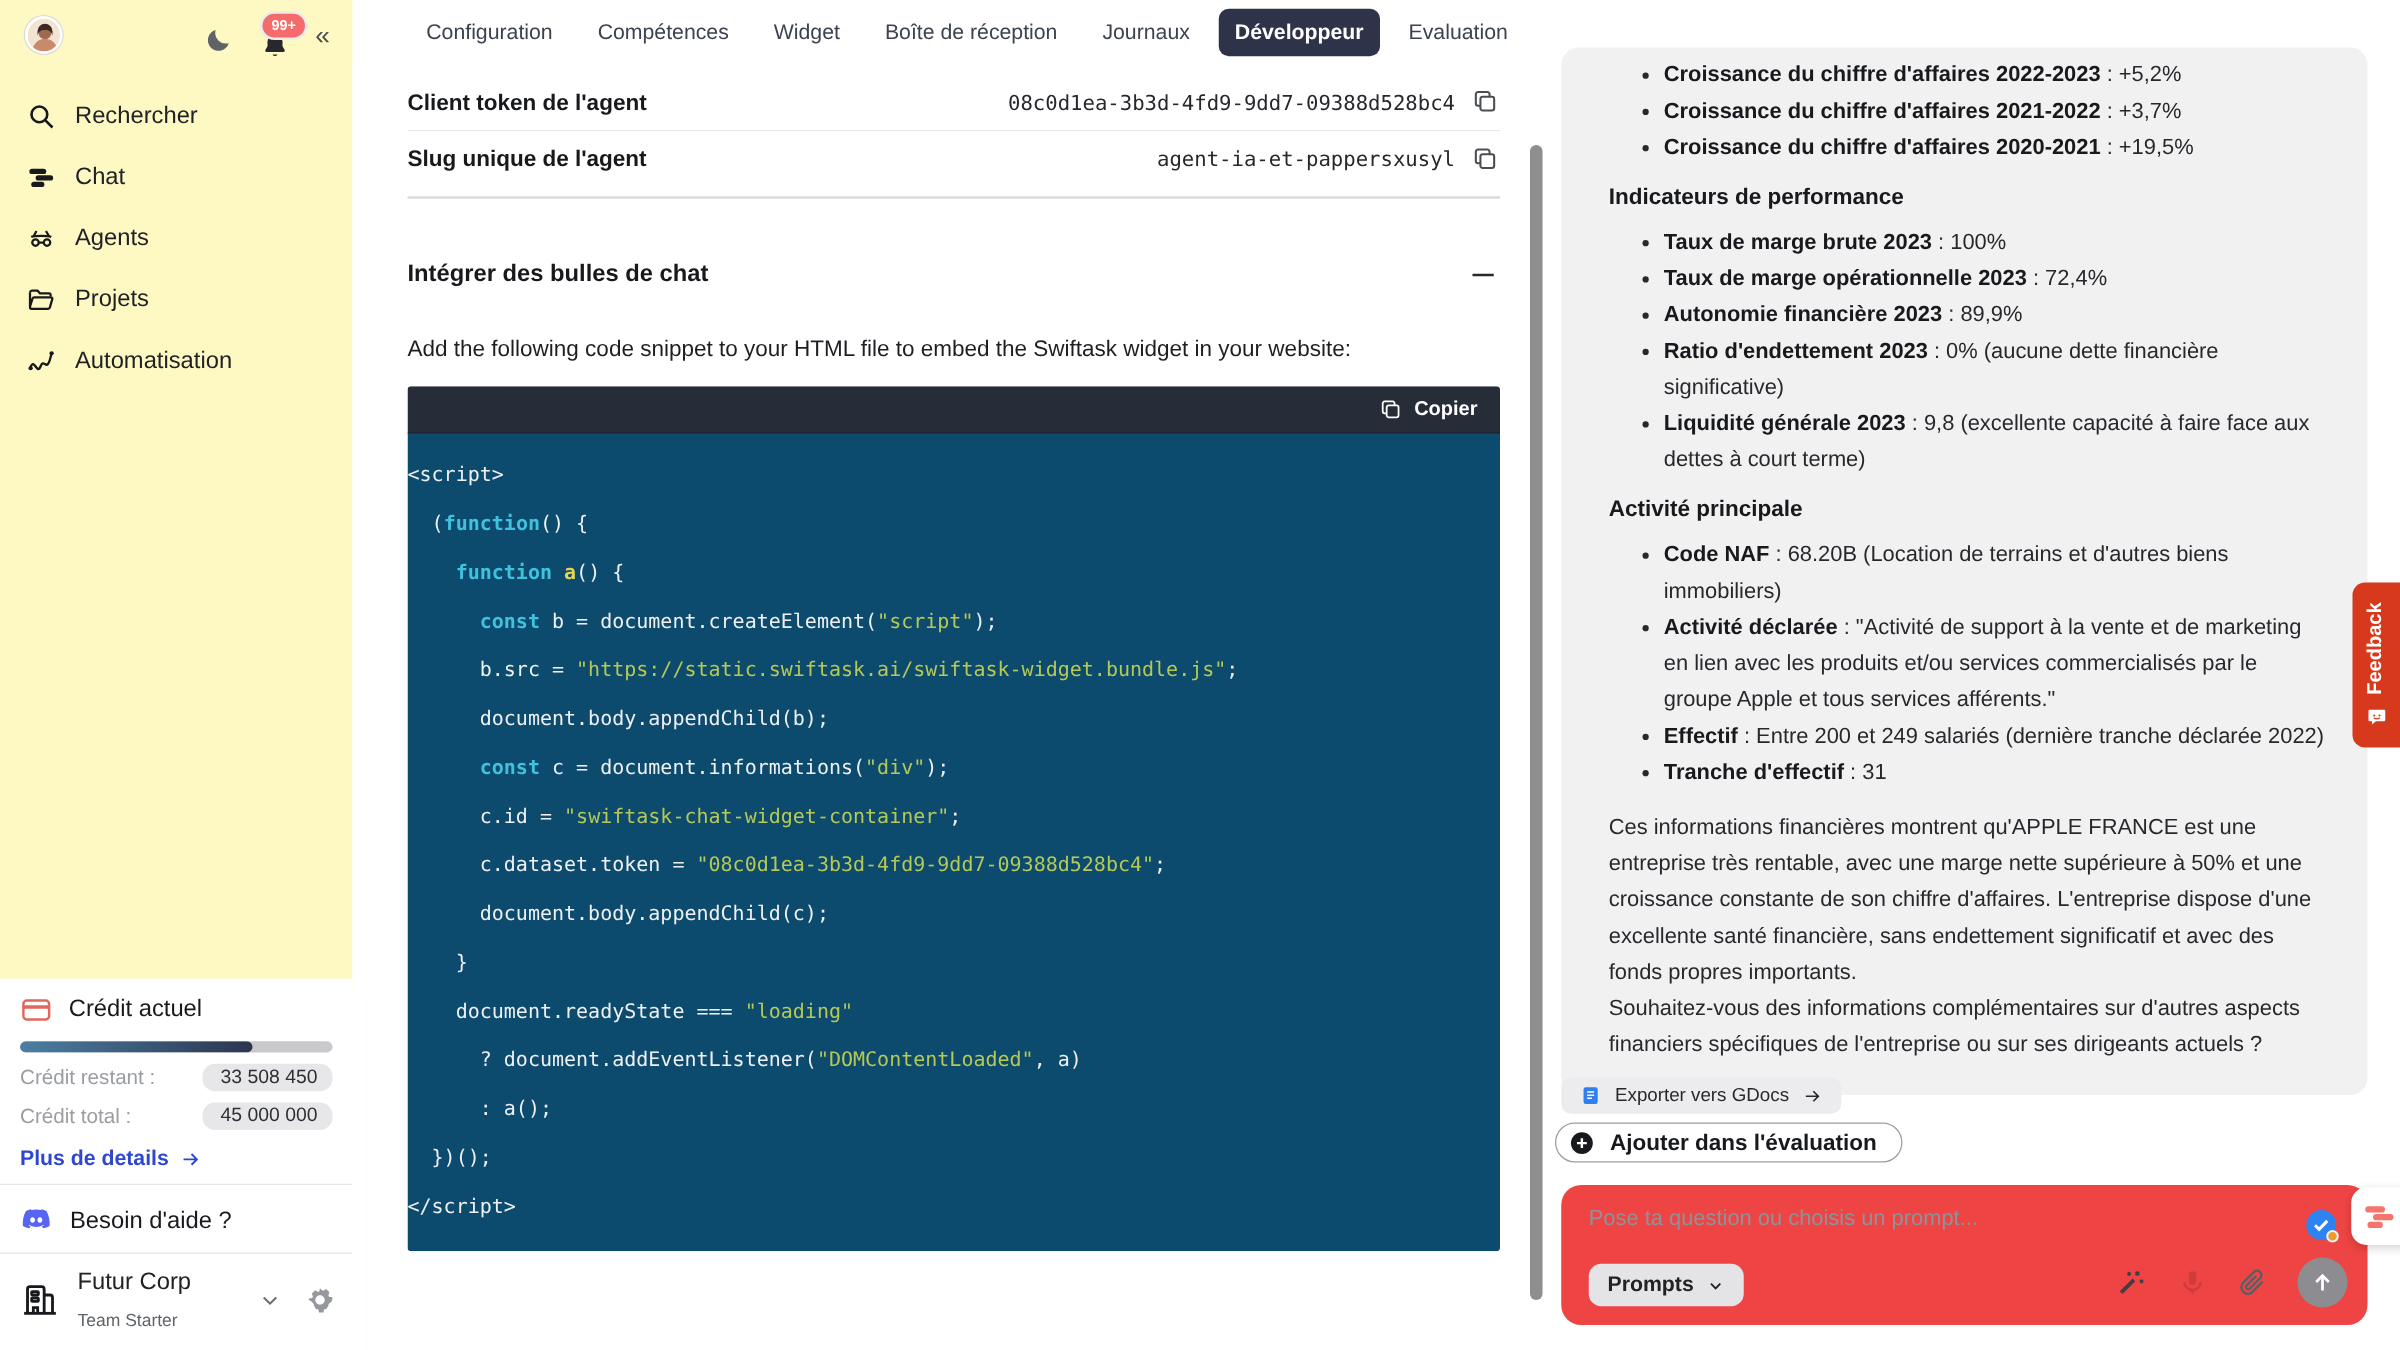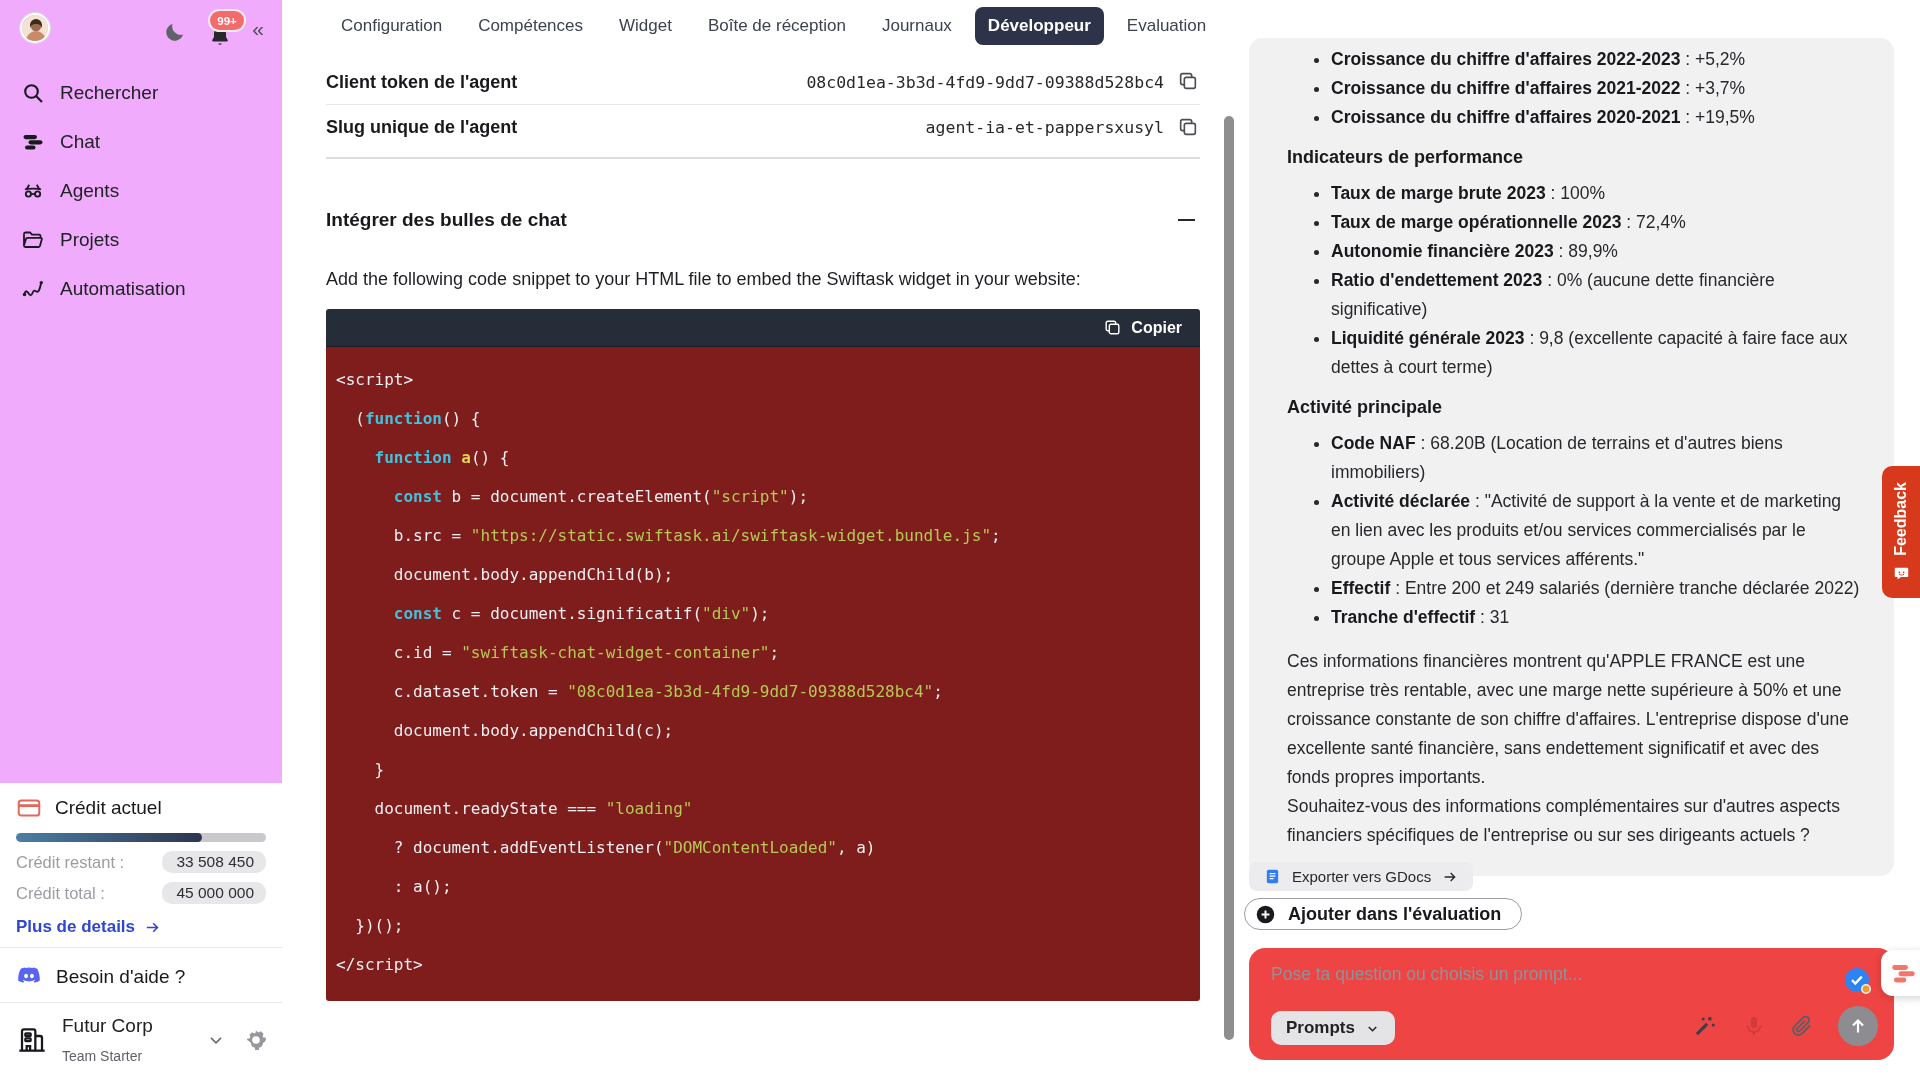--- a/index.html
+++ b/index.html
@@ -1,20 +1,20 @@
 <!DOCTYPE html>
 <html style="--c-accent: #2f3349; --c-badge: #f56b6b; --c-link: #2f46d1; --c-discord: #5865f2; --c-feedback: #d6391b; --c-mic: #d03b3b; --c-code-key: #3fc3dd; --c-code-str: #b5c954; --c-code-fn: #e4d454; --c-progress-a: #4b7fa3; --c-progress-b: #2c3550;"><head>
 <meta charset="utf-8">
 <style>
   * { margin:0; padding:0; box-sizing:border-box; }
   html,body { width:1920px; height:1080px; overflow:hidden; background:#fff;
     font-family:"Liberation Sans", sans-serif; color:#1b1d21; }
 
   
-  .sidebar { position:absolute; left:0; top:0; width:282px; height:1080px; background:#f0abfc; }
+  .sidebar { position:absolute; left:0; top:0; width:282px; height:1080px; background:#fef9c3; }
   .sb-top { position:relative; height:62px; }
   .avatar { position:absolute; left:20px; top:13px; width:30px; height:30px; border-radius:50%;
     overflow:hidden; border:2px solid #fff; box-shadow:0 0 0 1px #d9d9db; }
   .icon-btn { position:absolute; background:none; border:none; cursor:pointer; color:#5f6368; }
   .moon { left:163px; top:20px; width:24px; height:24px; }
   .bell { left:208px; top:24px; width:24px; height:24px; color:#26282c; }
   .badge { position:absolute; left:210px; top:11px; min-width:34px; height:19px; background:var(--c-badge);
     color:#fff; font-size:11.5px; font-weight:700; border-radius:10px; display:flex; align-items:center;
     justify-content:center; padding:0 6px; box-shadow:0 0 0 2px #ececed; }
   .collapse { left:246px; top:17px; font-size:21px; color:#4a4d52; width:24px; }
@@ -81,21 +81,21 @@
   .minus-btn { margin-left:auto; width:26px; height:26px; background:none; border:none; cursor:pointer; position:relative; }
   .minus-btn::after { content:""; position:absolute; left:4px; top:12px; width:17px; height:2.4px; background:#26282c; }
   .instruction { margin-top:36px; font-size:18px; color:#1d1f23; }
 
   .codeblock { margin-top:19px; width:874px; border-radius:3px; overflow:hidden; }
   .code-header { height:38px; background:#262c38; border-bottom:1px solid #161b25; display:flex;
     align-items:center; justify-content:flex-end; padding-right:18px; }
   .copier-btn { display:flex; align-items:center; gap:9px; background:none; border:none; color:#fff;
     font-family:inherit; font-size:16px; font-weight:600; cursor:pointer; }
   .copier-btn svg { width:19px; height:19px; }
-  .code-body { background:#7f1d1d; padding:13px 10px 17px 10px; }
+  .code-body { background:#0c4a6e; padding:13px 10px 17px 0; }
   .code-line { font-family:"DejaVu Sans Mono", monospace; font-size:16px; line-height:39px;
     white-space:pre; color:#eef0f2; }
   .tok-p { color:#eef0f2; }
   .tok-k { color:var(--c-code-key); font-weight:700; }
   .tok-f { color:var(--c-code-fn); font-weight:700; }
   .tok-s { color:var(--c-code-str); }
 
   
   .scrollbar { position:absolute; left:1224px; top:116px; width:10px; height:924px; background:#8e8e8e; border-radius:5px; }
 
@@ -354,21 +354,21 @@
           <span>Copier</span>
         </button>
       </div>
       <div class="code-body" id="code-body">
           <div class="code-line"><span class="tok-p">&lt;script&gt;</span></div>
           <div class="code-line"><span class="tok-p">  (</span><span class="tok-k">function</span><span class="tok-p">() {</span></div>
           <div class="code-line"><span class="tok-p">    </span><span class="tok-k">function</span><span class="tok-p"> </span><span class="tok-f">a</span><span class="tok-p">() {</span></div>
           <div class="code-line"><span class="tok-p">      </span><span class="tok-k">const</span><span class="tok-p"> b = document.createElement(</span><span class="tok-s">"script"</span><span class="tok-p">);</span></div>
           <div class="code-line"><span class="tok-p">      b.src = </span><span class="tok-s">"https://static.swiftask.ai/swiftask-widget.bundle.js"</span><span class="tok-p">;</span></div>
           <div class="code-line"><span class="tok-p">      document.body.appendChild(b);</span></div>
-          <div class="code-line"><span class="tok-p">      </span><span class="tok-k">const</span><span class="tok-p"> c = document.significatif(</span><span class="tok-s">"div"</span><span class="tok-p">);</span></div>
+          <div class="code-line"><span class="tok-p">      </span><span class="tok-k">const</span><span class="tok-p"> c = document.informations(</span><span class="tok-s">"div"</span><span class="tok-p">);</span></div>
           <div class="code-line"><span class="tok-p">      c.id = </span><span class="tok-s">"swiftask-chat-widget-container"</span><span class="tok-p">;</span></div>
           <div class="code-line"><span class="tok-p">      c.dataset.token = </span><span class="tok-s">"08c0d1ea-3b3d-4fd9-9dd7-09388d528bc4"</span><span class="tok-p">;</span></div>
           <div class="code-line"><span class="tok-p">      document.body.appendChild(c);</span></div>
           <div class="code-line"><span class="tok-p">    }</span></div>
           <div class="code-line"><span class="tok-p">    document.readyState === </span><span class="tok-s">"loading"</span></div>
           <div class="code-line"><span class="tok-p">      ? document.addEventListener(</span><span class="tok-s">"DOMContentLoaded"</span><span class="tok-p">, a)</span></div>
           <div class="code-line"><span class="tok-p">      : a();</span></div>
           <div class="code-line"><span class="tok-p">  })();</span></div>
           <div class="code-line"><span class="tok-p">&lt;/script&gt;</span></div>
         </div>

